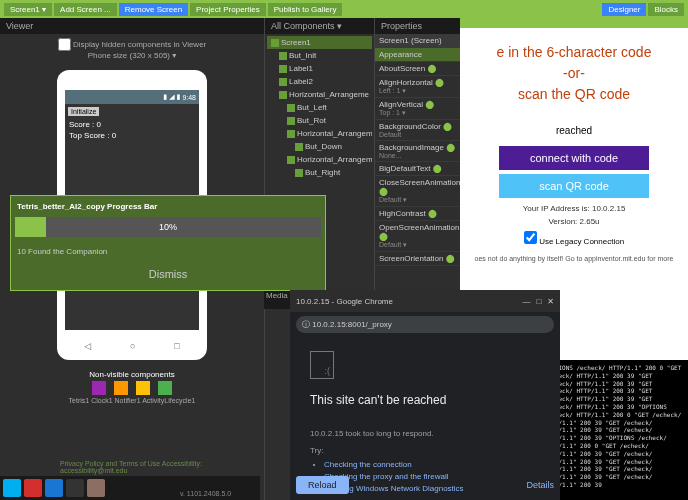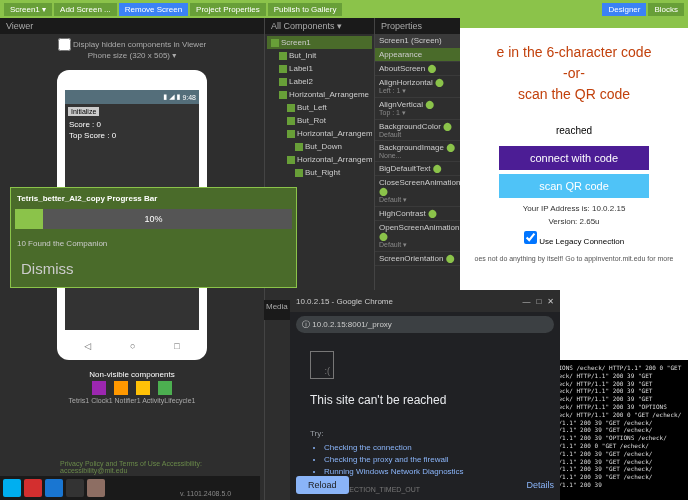--- a/index.html
+++ b/index.html
@@ -23,27 +23,27 @@
 .tree{padding:2px;color:#ccc;font-size:8px;line-height:13px}
 .tree-item{padding-left:4px;white-space:nowrap;overflow:hidden}
 .tree-item.sel{background:#4a6b2a}
 .tree-item.l1{padding-left:12px}
 .tree-item.l2{padding-left:20px}
 .tree-item.l3{padding-left:28px}
 .mini-icon{display:inline-block;width:8px;height:8px;background:#689f38;margin-right:2px;vertical-align:middle}
 .prop-panel{width:86px;background:#2e2e2e;border-left:1px solid #444;color:#ccc;font-size:8px}
 .prop-row{padding:2px 4px;border-bottom:1px solid #3a3a3a}
 .prop-sub{color:#888;font-size:7px}
-.progress-overlay{position:absolute;top:187px;left:10px;width:287px;background:#4a6b2a;border:1px solid #8bc34a;z-index:20;padding:4px}
+.progress-overlay{position:absolute;top:195px;left:10px;width:316px;background:#4a6b2a;border:1px solid #8bc34a;z-index:20;padding:4px}
 .progress-overlay .title{color:#fff;font-size:8px;font-weight:bold;padding:2px}
 .progress-bar{background:#555;height:20px;margin:4px 0;position:relative;color:#fff;text-align:center;line-height:20px;font-size:9px}
 .progress-fill{background:#8bc34a;height:100%;position:absolute;left:0;top:0}
 .progress-text{position:relative}
 .progress-msg{color:#ccc;font-size:8px;padding:6px 2px}
-.dismiss{color:#ccc;font-size:15px;padding:6px;cursor:pointer}
+.dismiss{text-align:center;color:#ccc;font-size:11px;padding:6px;cursor:pointer}
 .right-side{flex:1;position:relative;background:#fff}
 .companion{position:absolute;top:0;right:0;width:228px;height:360px;background:#fff;text-align:center}
 .comp-hdr{background:#8bc34a;height:10px}
 .comp-title{color:#c2410c;font-size:14px;padding:14px 10px;line-height:1.5}
 .comp-code{font-size:10px;padding:6px}
 .comp-btn{display:block;margin:4px auto;padding:6px 16px;color:#fff;font-size:11px;width:150px;border:none;cursor:pointer}
 .comp-btn.orange{background:#4c1d95}
 .comp-btn.blue{background:#4fc3f7}
 .comp-info{font-size:8px;padding:2px;color:#333}
 .comp-check{font-size:8px;padding:3px}
@@ -57,21 +57,21 @@
 .paper-icon::after{content:":(";position:absolute;bottom:2px;right:3px;font-size:9px;color:#777}
 .err-title{color:#e8eaed;font-size:12px;margin-bottom:22px}
 .err-sub{font-size:8px;color:#9aa0a6;margin-bottom:8px}
 .err-try{font-size:8px;color:#9aa0a6;margin-bottom:4px}
 .err-list{font-size:8px;color:#8ab4f8;padding-left:14px;line-height:1.5}
 .err-code{font-size:7px;color:#777;margin-top:8px}
 .chrome-footer{position:absolute;bottom:0;left:0;right:0;padding:6px;display:flex;justify-content:space-between}
 .reload-btn{background:#8ab4f8;color:#202124;padding:4px 12px;border-radius:3px;font-size:9px;border:none;cursor:pointer}
 .details-btn{color:#8ab4f8;font-size:9px;background:none;border:none;cursor:pointer}
 .terminal{position:absolute;right:0;top:360px;width:148px;height:140px;background:#000;color:#ddd;font-family:monospace;font-size:6px;padding:4px;line-height:1.3;overflow:hidden}
-.media-panel{position:absolute;top:300px;left:264px;width:26px;height:20px;background:#1a1a1a;color:#aaa;font-size:8px;padding:2px}
+.media-panel{position:absolute;top:289px;left:264px;width:26px;height:20px;background:#1a1a1a;color:#aaa;font-size:8px;padding:2px}
 .nonvis{color:#fff;font-size:8px;text-align:center;padding:4px}
 .nonvis-icons{display:flex;justify-content:center;gap:8px;padding:2px}
 .nv-icon{width:14px;height:14px;display:inline-block}
 .taskbar{position:absolute;bottom:0;left:0;width:260px;height:24px;background:#1a1a1a;display:flex;align-items:center;gap:3px;padding:0 3px}
 .task-icon{width:18px;height:18px;border-radius:2px}
 .version{position:absolute;bottom:3px;left:180px;color:#888;font-size:7px}
 .footer-links{position:absolute;bottom:26px;left:60px;color:#6a8a4a;font-size:7px}
 .by-line{position:absolute;top:346px;right:150px;font-size:7px;color:#555;background:#eee;padding:1px 3px}
 </style>
 </head>
@@ -199,20 +199,21 @@
     <div class="close">
       <span>—</span>
       <span>□</span>
       <span>✕</span>
     </div>
   </div>
   <div class="chrome-addr">ⓘ <span>10.0.2.15:8001/_proxy</span></div>
   <div class="chrome-body">
     <div class="paper-icon"></div>
     <div class="err-title">This site can't be reached</div>
+    <div class="err-sub">10.0.2.15 took too long to respond.</div>
     <div class="err-try">Try:</div>
     <ul class="err-list">
       <li>Checking the connection</li>
       <li>Checking the proxy and the firewall</li>
       <li>Running Windows Network Diagnostics</li>
     </ul>
     <div class="err-code">ERR_CONNECTION_TIMED_OUT</div>
   </div>
   <div class="chrome-footer">
     <button class="reload-btn">Reload</button>

